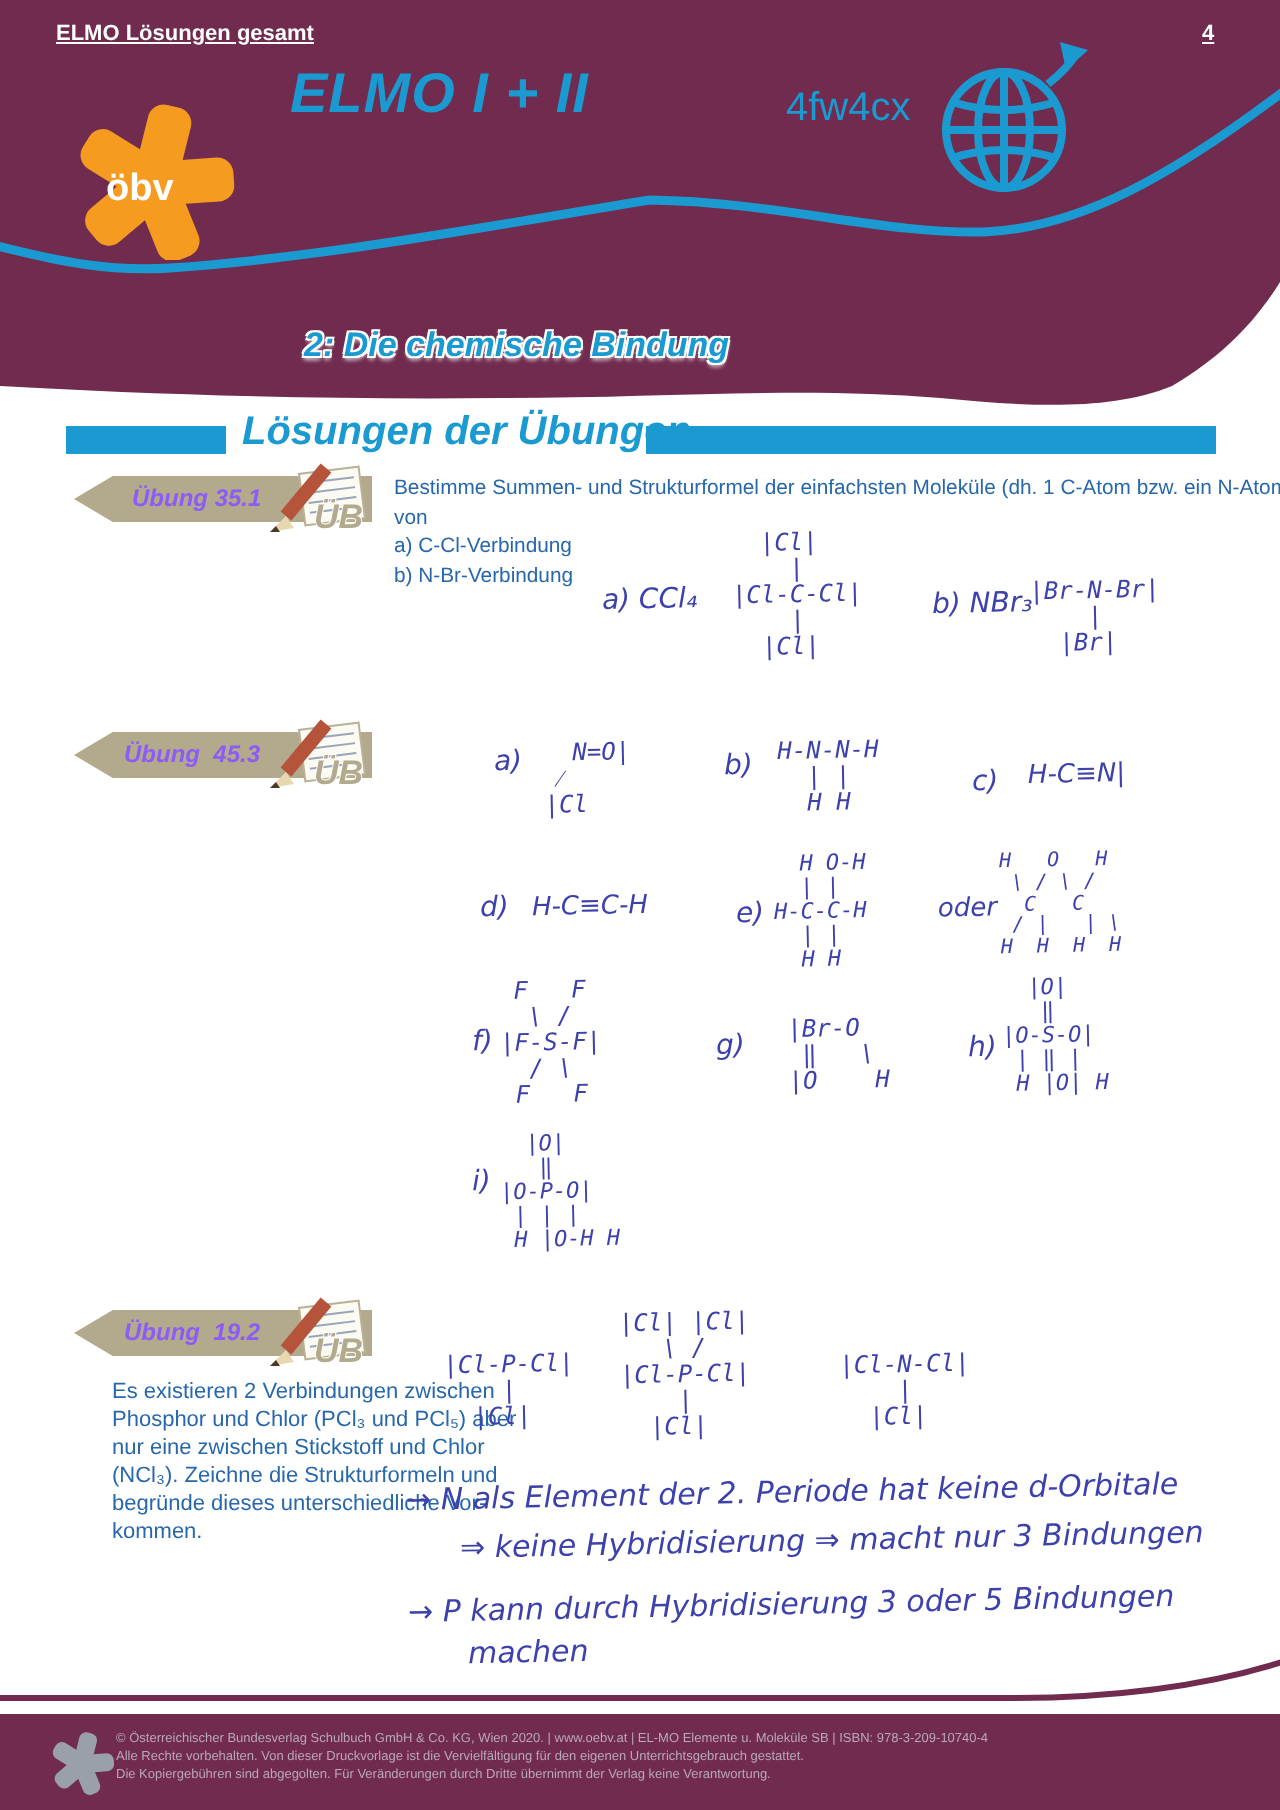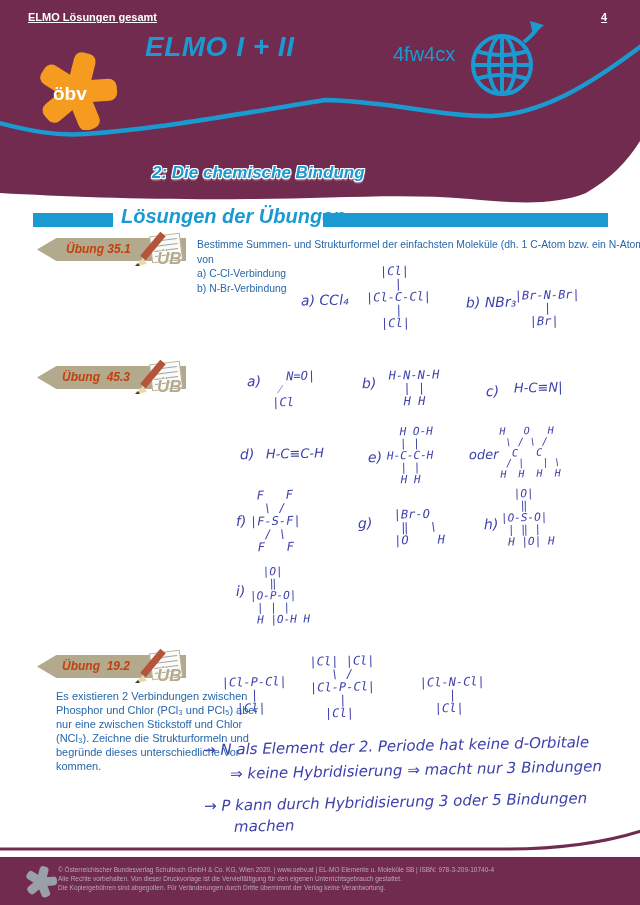--- a/index.html
+++ b/index.html
@@ -11,21 +11,21 @@
   .book-title{color:#1b9ad2;font-size:28px;font-weight:bold;font-style:italic;letter-spacing:.5px;}
   .code{color:#1b9ad2;font-size:20px;}
   .chapter{color:#1b9ad2;font-size:17px;font-weight:bold;font-style:italic;
            text-shadow:-1px -1px 0 #fff,1px -1px 0 #fff,-1px 1px 0 #fff,1px 1px 0 #fff,0 2px 2px rgba(255,255,255,.8);}
   
   .sec-bar{background:#1b9ad2;height:14px;}
   .sec-title{color:#1b9ad2;font-size:20px;font-weight:bold;font-style:italic;white-space:pre;}
   
   .banner{width:149px;height:23px;background:#b3a98c;
           clip-path:polygon(0 50%,13% 0,100% 0,100% 100%,13% 100%);}
-  .banner-label{color:#c2410c;font-size:12px;font-weight:bold;font-style:italic;white-space:pre;}
+  .banner-label{color:#8b5cf6;font-size:12px;font-weight:bold;font-style:italic;white-space:pre;}
   
   .ptxt{color:#2767ab;font-size:11px;line-height:14px;white-space:pre;}
   .ptxt-35-1{font-size:10.4px;line-height:14.5px;}
   .ptxt-list{line-height:17px;}
   .ptxt-35-3{line-height:14px;}
   
   .ink{position:absolute;color:#3d41ab;font-family:"DejaVu Sans",sans-serif;font-style:italic;
        white-space:pre;line-height:1.12;transform:rotate(-1.2deg);}
   .ink.mono{font-family:"DejaVu Sans Mono",monospace;line-height:1.08;}
   

